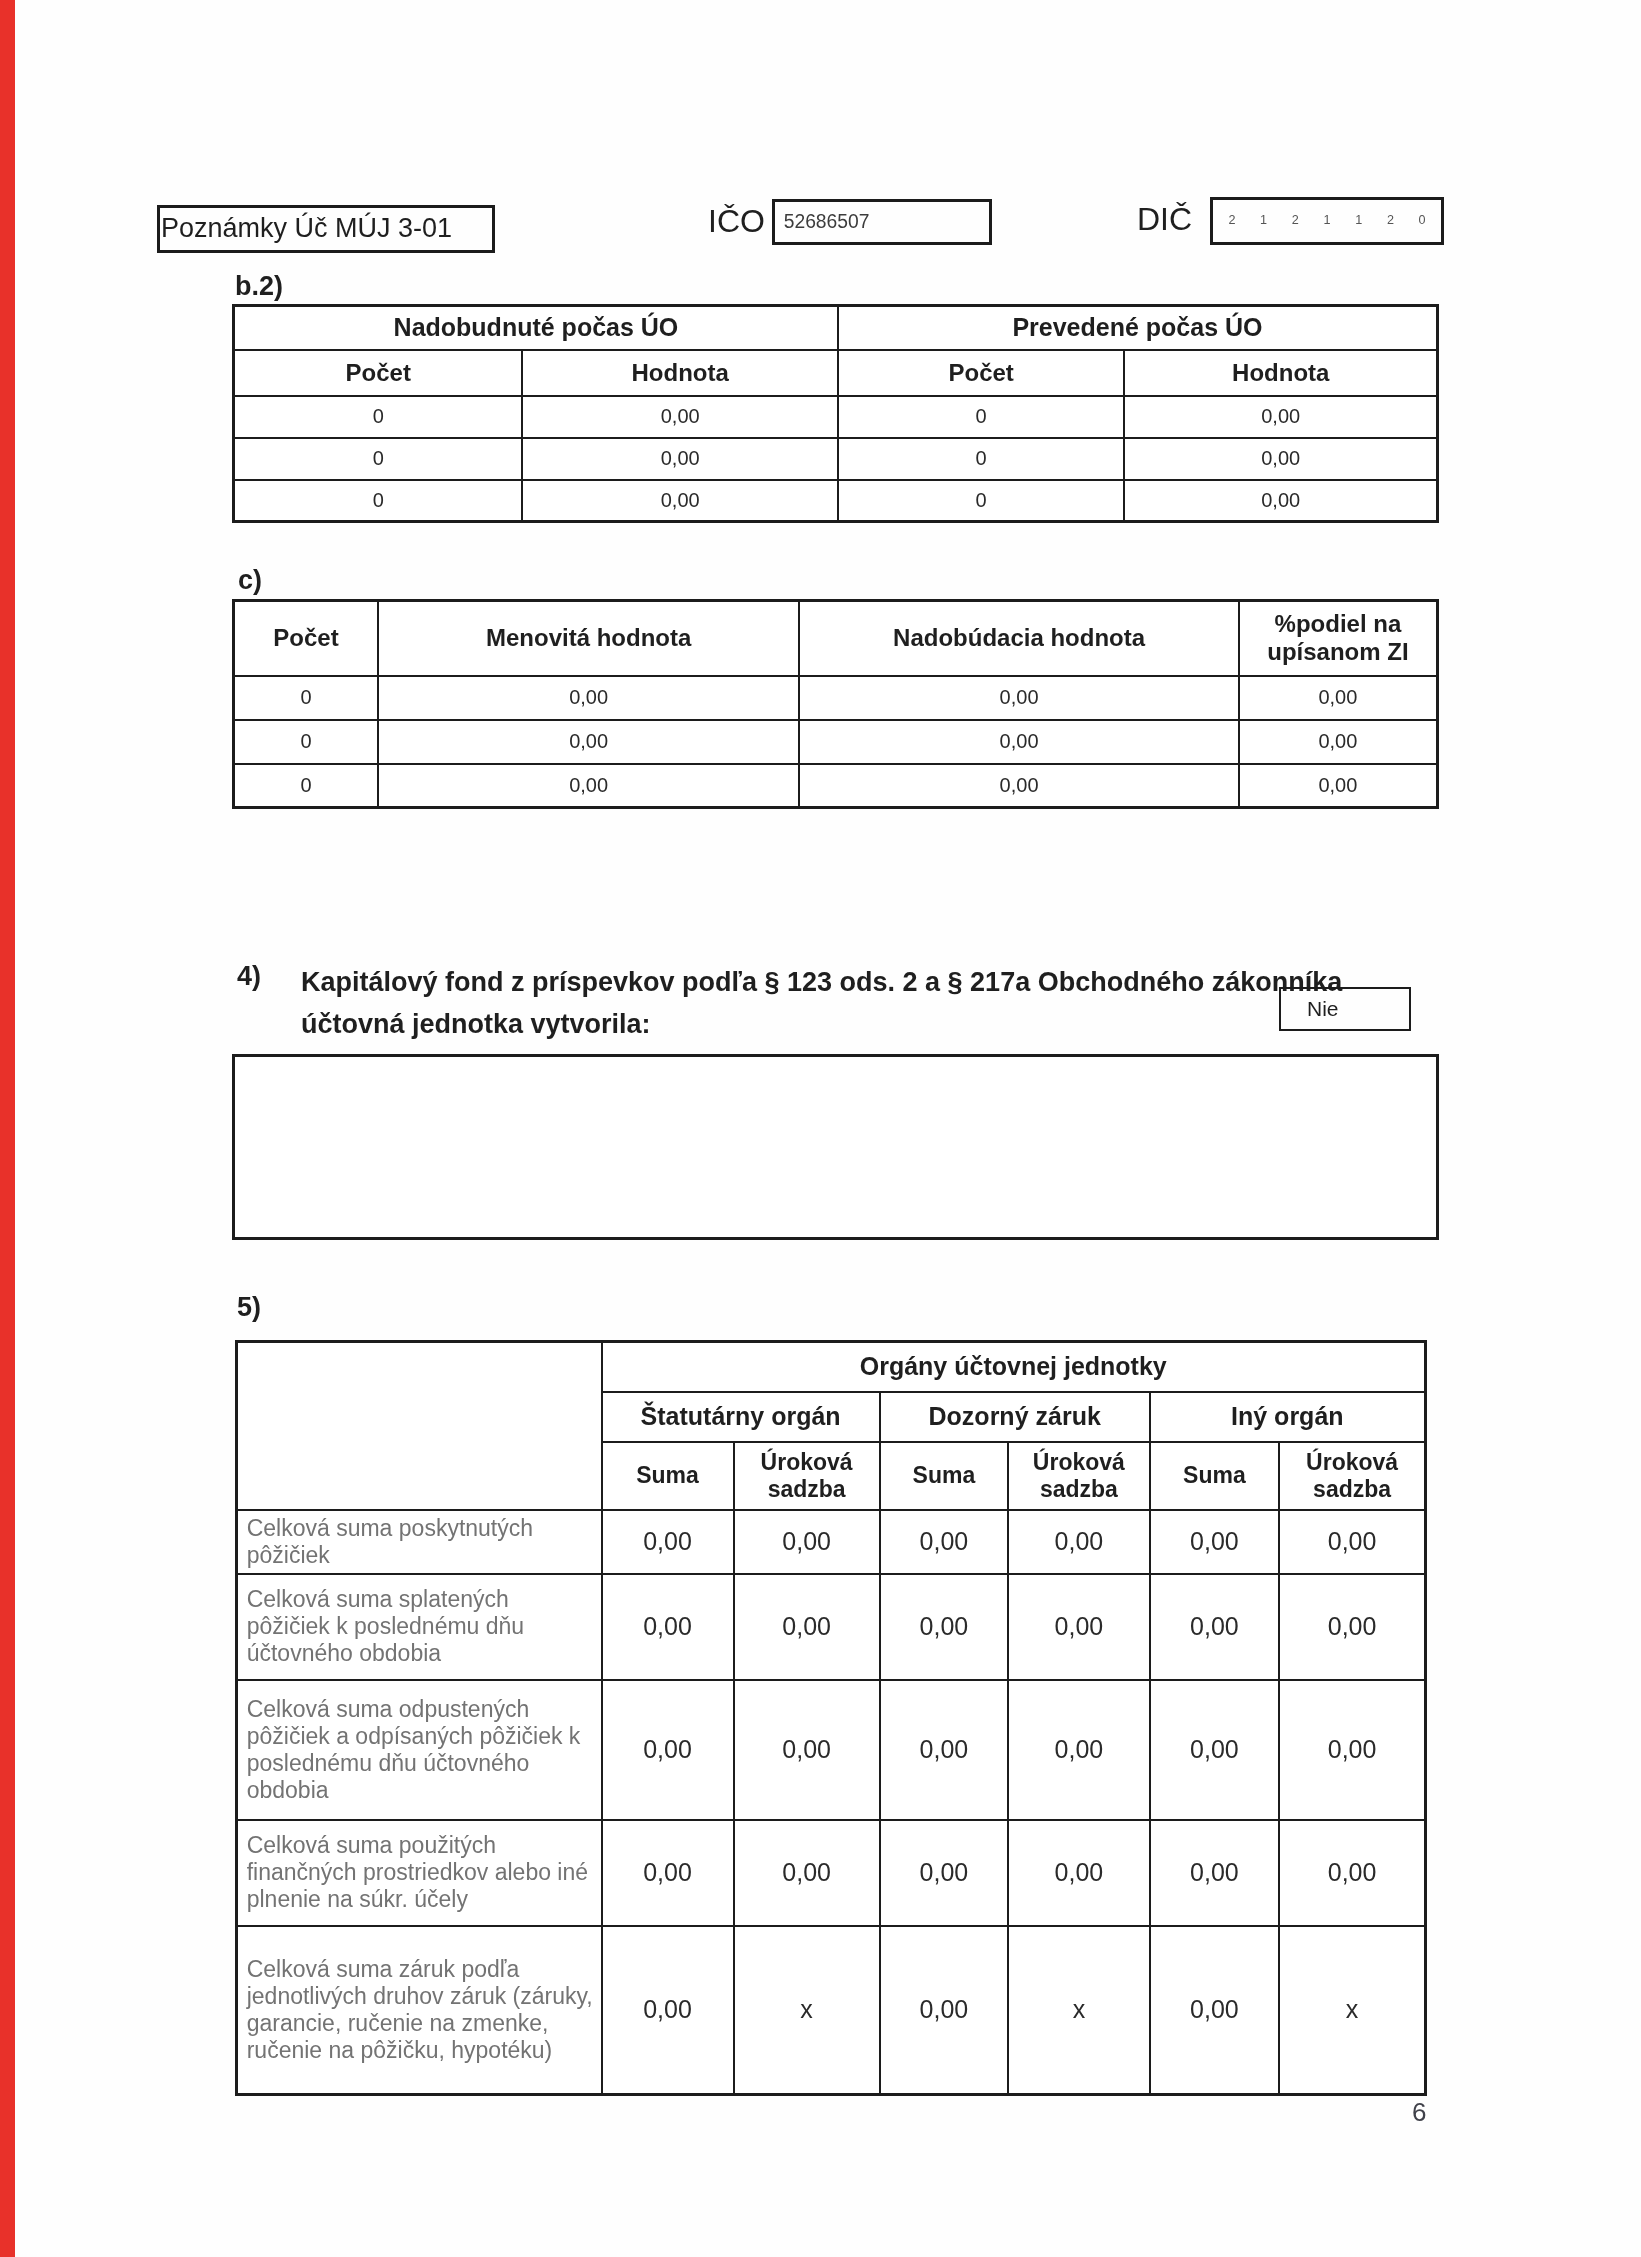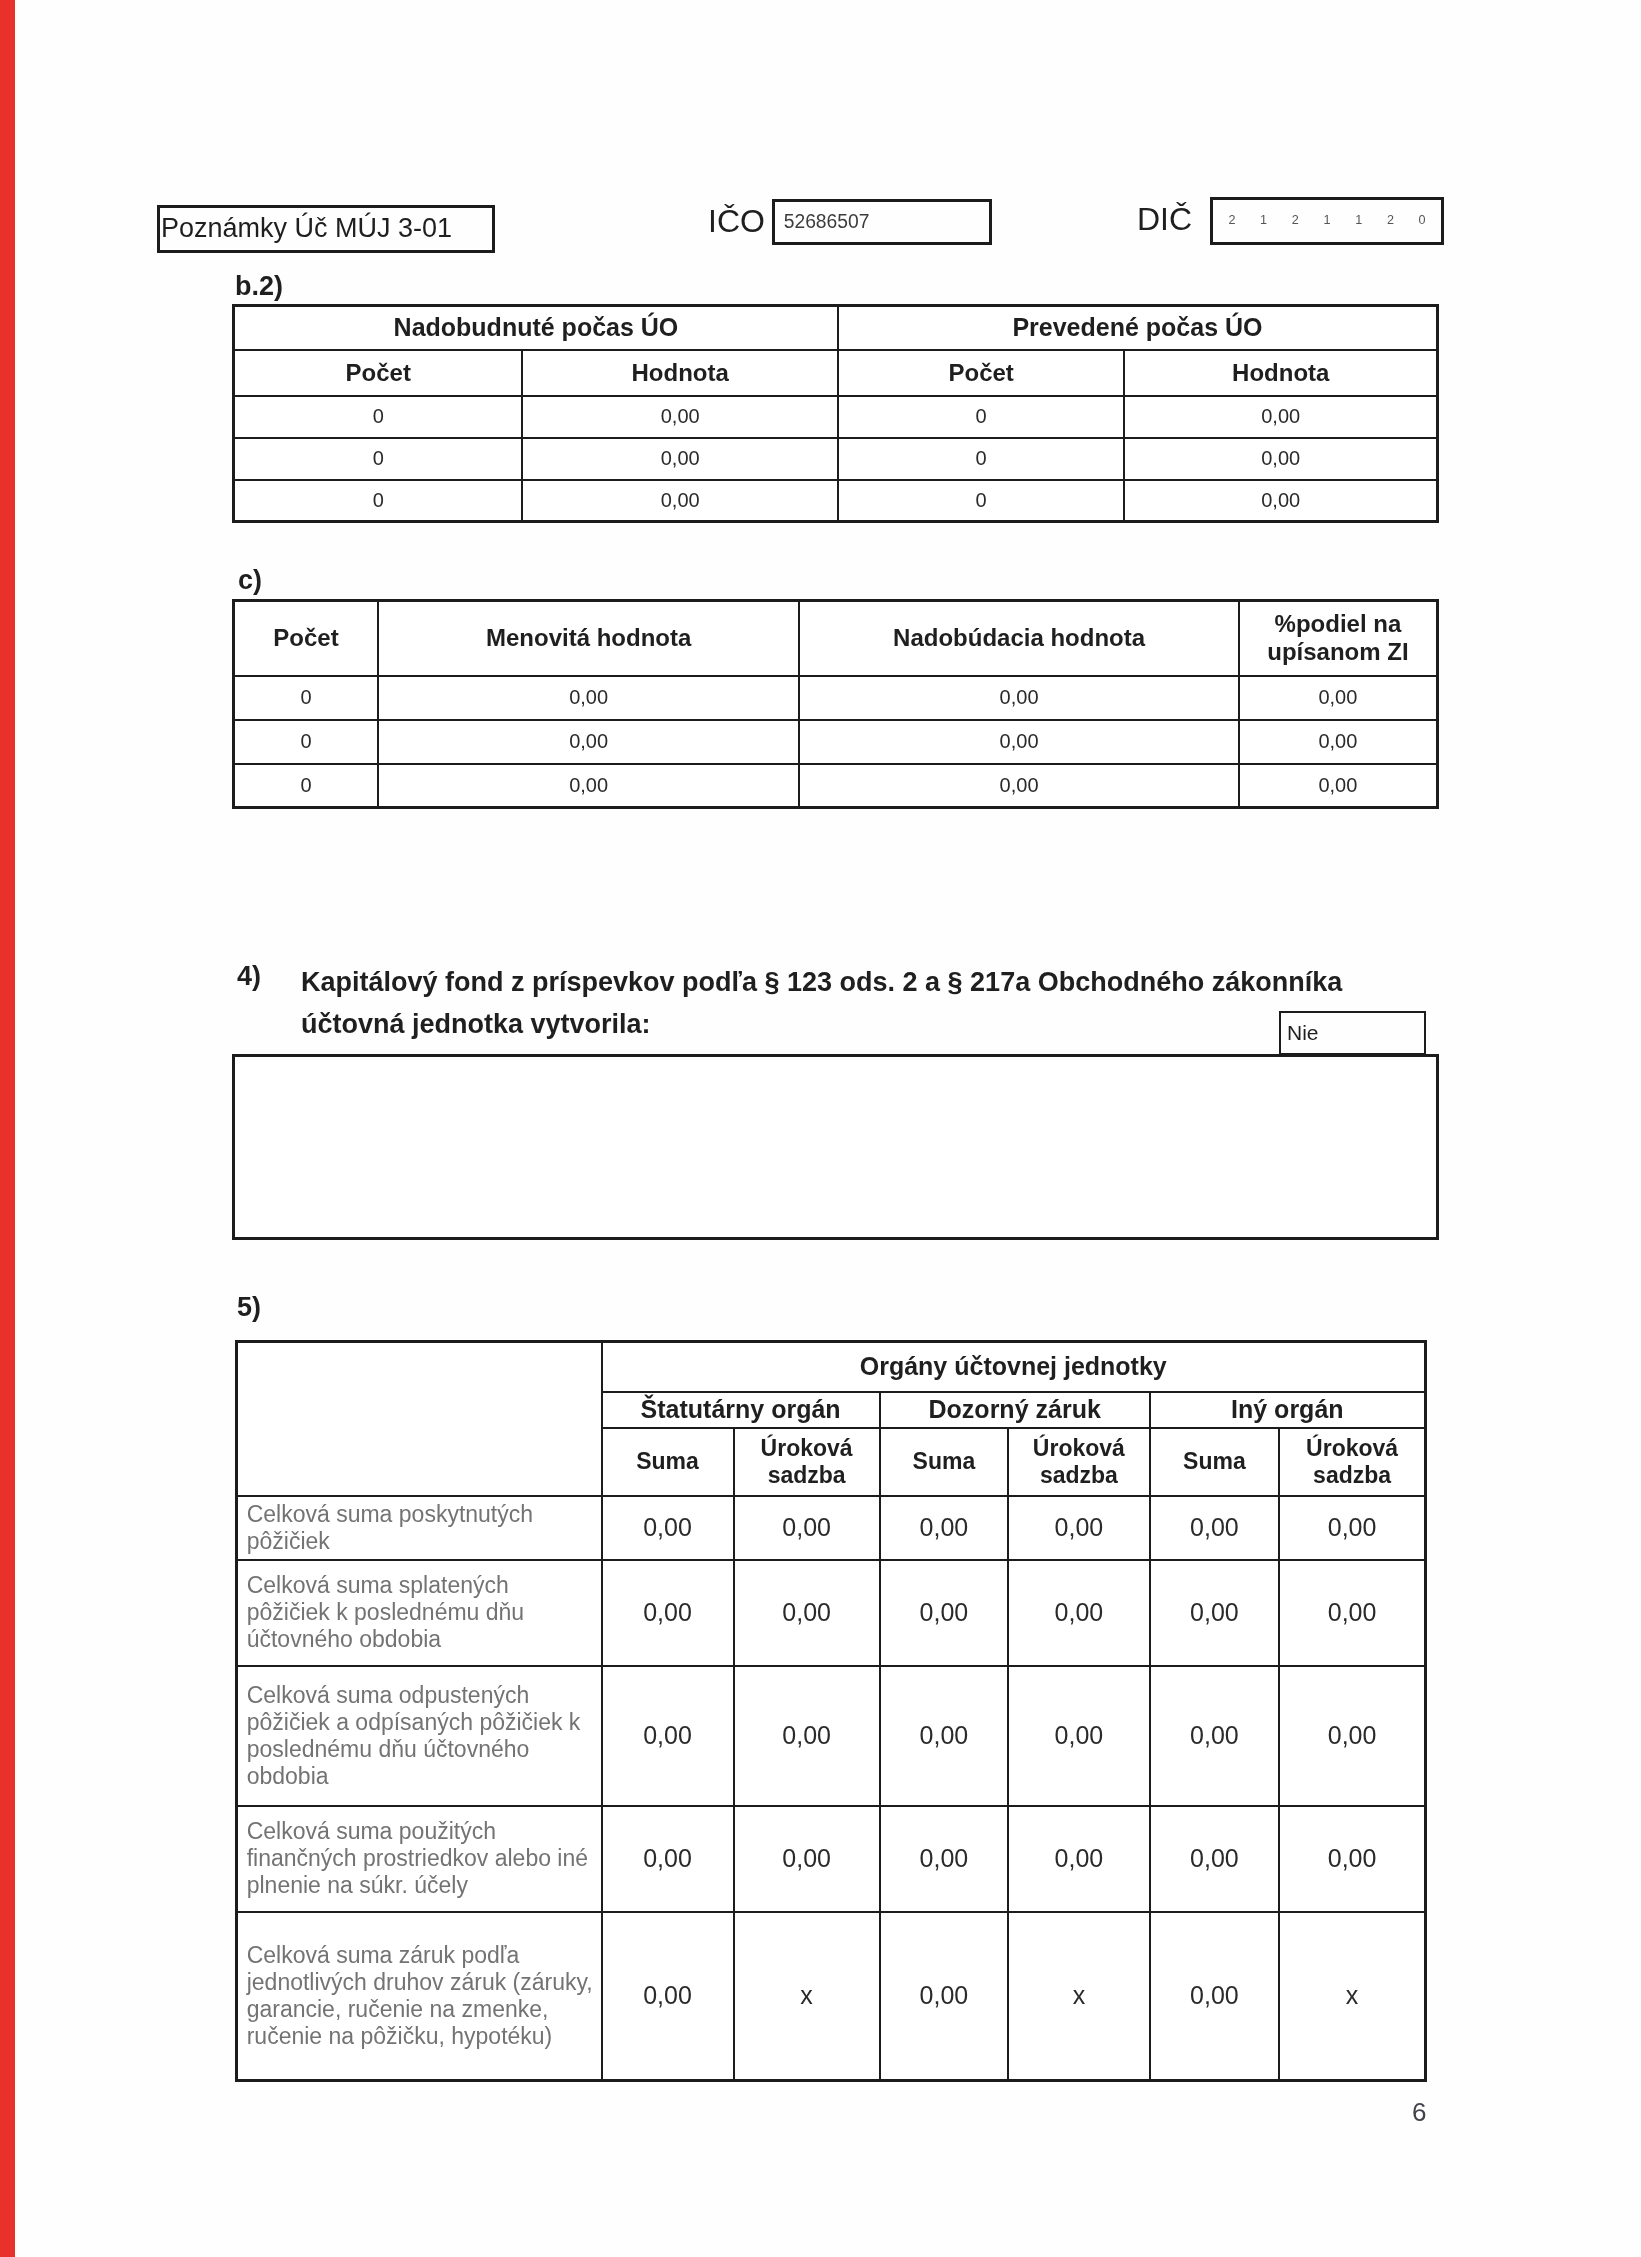--- a/index.html
+++ b/index.html
@@ -47,33 +47,33 @@
   
   .tbl-c { position:absolute; left:232px; top:599px; width:1207px; }
   .tbl-c .title th { height:42px; font-size:25px; }
   .tbl-c .cols th  { height:75px; font-size:24px; padding:0 11.6px; }
   .tbl-c td { height:44px; font-size:20px; }
   
   .s4-num  { position:absolute; left:237px; top:961px; font-size:27px; font-weight:bold; }
   .s4-text { position:absolute; left:301px; top:961px; width:1139px;
              font-size:27px; font-weight:bold; line-height:42px; }
   .nie-box {
-    position:absolute; left:1279px; top:987px; width:147px; height:44px;
-    border:2.9px solid #1c1c1c; font-size:21px; line-height:39px; padding-left:6px;margin-top:24px;
+    position:absolute; left:1279px; top:987px; width:132px; height:44px;
+    border:2.9px solid #1c1c1c; font-size:21px; line-height:39px; padding-left:26px;
   }
   .empty-box {
     position:absolute; left:232px; top:1054px; width:1207px; height:186px;
     border:3.9px solid #1c1c1c; background:#fff;
   }
   
   .s5-num   { position:absolute; left:237px; top:1292px; font-size:27px; font-weight:bold; }
   .s5-title { position:absolute; left:301px; top:1292px; font-size:27px; font-weight:bold; }
   .tbl-5 { position:absolute; left:235px; top:1340px; width:1192px; }
   .tbl-5 .top th    { height:50px; font-size:25px; }
-  .tbl-5 .organs th { height:36px; font-size:25px; }
+  .tbl-5 .organs th { height:50px; font-size:25px; }
   .tbl-5 .subs th   { height:68px; font-size:23px; line-height:27px; padding:0 3.9px; }
   .tbl-5 td.rowlabel {
     font-size:23px; line-height:27px; font-weight:normal;
     text-align:left; padding:3.9px 5.8px 3.9px 8.7px; color:#737373;
   }
   .tbl-5 td.val { font-size:25px; }
   .tbl-5 tr.r1 td { height:64px; }
   .tbl-5 tr.r2 td { height:106px; }
   .tbl-5 tr.r3 td { height:140px; }
   .tbl-5 tr.r4 td { height:106px; }

